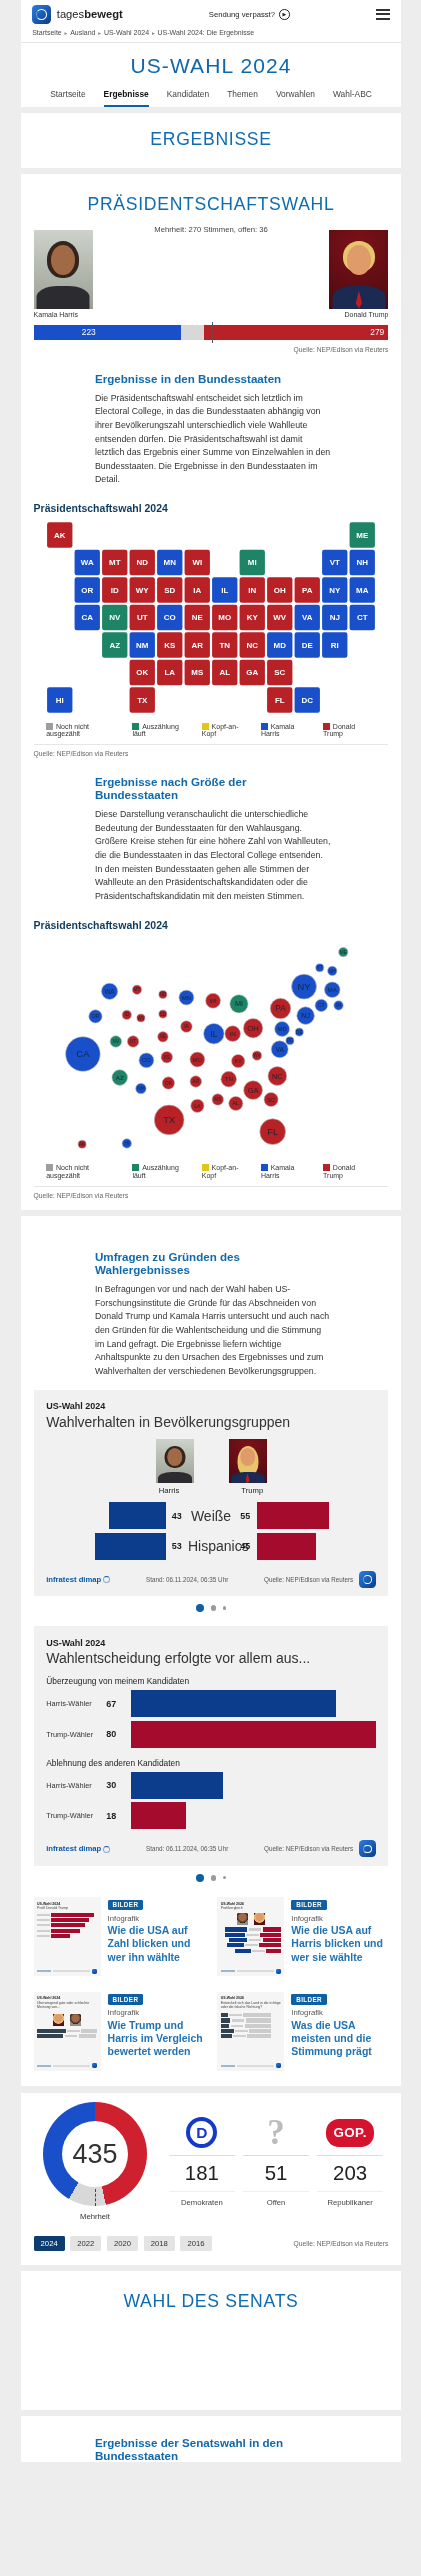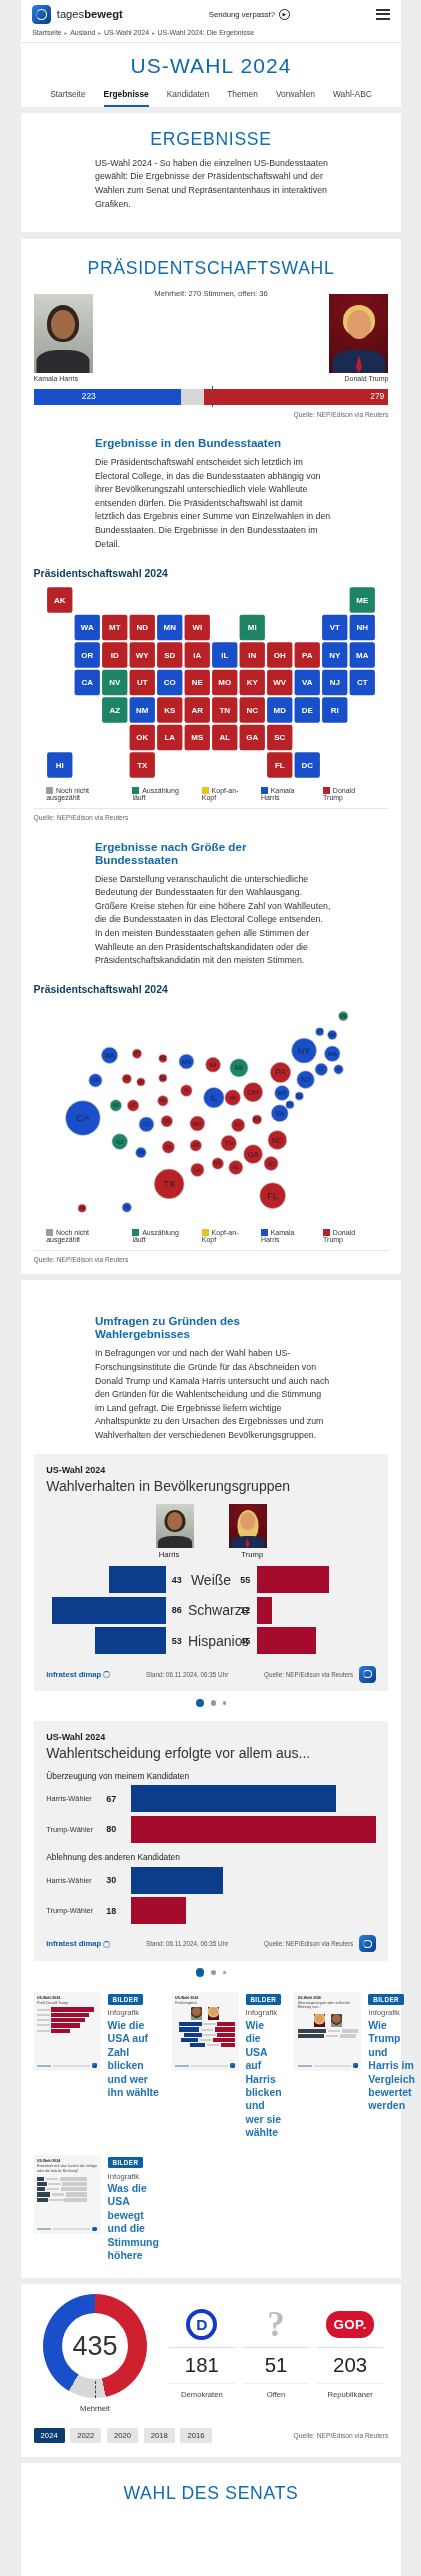--- a/index.html
+++ b/index.html
@@ -93,21 +93,21 @@
   .dot.small { width:3.5px; height:3.5px; }
 
   .dec-group-label { font-size:8.4px; color:#222; margin:9.8px 0 4.2px; }
   .dec-row { display:flex; align-items:center; margin-bottom:3.5px; }
   .dec-label { width:60px; font-size:7.4px; color:#333; }
   .dec-num { width:25px; font-weight:bold; font-size:9px; color:#1d1d1d; }
   .dec-bar-wrap { flex:1; }
   .dec-bar { height:27px; }
 
   
-  .teaser-grid { display:grid; grid-template-columns:1fr 1fr 1fr; gap:15.5px 12.6px; padding:12.6px 12.6px 15.5px; }
+  .teaser-grid { display:grid; grid-template-columns:1fr 1fr; gap:15.5px 12.6px; padding:12.6px 12.6px 15.5px; }
   .teaser { display:flex; gap:7px; }
   .thumb { width:67px; height:79px; background:#f5f5f5; flex:none; padding:4.2px 3.5px; position:relative; overflow:hidden; }
   .thumb .tk { font-size:3.5px; font-weight:bold; color:#222; line-height:1.3; }
   .thumb .tt { font-size:3.5px; color:#444; line-height:1.3; margin-bottom:2.1px; }
   .trow { display:flex; align-items:center; gap:1.4px; margin:1.1px 0; }
   .tlabel { width:12.6px; height:2.1px; background:#cfcfcf; flex:none; }
   .tbar { height:4.2px; }
   .tbar.red { background:#a50b2c; }
   .tbar.navy { background:#0c3c8c; margin-left:auto; }
   .tbar.gray { background:#cccccc; }
@@ -177,23 +177,20 @@
       <span class="tab">Vorwahlen</span>
       <span class="tab">Wahl-ABC</span>
     </div>
   </div>
 </div>
 
 <div class="gap"></div>
 
 <div class="card" style="padding-bottom:11.2px;">
   <div class="section-title" style="padding-top:15.5px;">ERGEBNISSE</div>
-  <div class="article">
-      <p>US-Wahl 2024 - So haben die einzelnen US-Bundesstaaten gewählt: Die Ergebnisse der Präsidentschaftswahl und der Wahlen zum Senat und Repräsentantenhaus in interaktiven Grafiken.</p>
-    </div>
 </div>
 
 <div class="gap"></div>
 
 <div class="card" style="padding-bottom:7px;">
   <div class="section-title">PRÄSIDENTSCHAFTSWAHL</div>
   <div class="majority-note">Mehrheit: 270 Stimmen, offen: 36</div>
 
   <div class="cand-row">
     <div class="cand">
@@ -501,31 +498,20 @@
           </div>
           <div class="demo-num">43</div>
           <div class="demo-cat">Weiße</div>
           <div class="demo-num">55</div>
           <div class="demo-side">
             <div class="demo-bar" style="width:61.111111111111114%;background:#a50b2c"></div>
           </div>
         </div>
         <div class="demo-row">
           <div class="demo-side l">
-            <div class="demo-bar" style="width:95.55555555555556%;background:#0c3c8c"></div>
-          </div>
-          <div class="demo-num">86</div>
-          <div class="demo-cat">Schwarze</div>
-          <div class="demo-num">12</div>
-          <div class="demo-side">
-            <div class="demo-bar" style="width:13.333333333333334%;background:#a50b2c"></div>
-          </div>
-        </div>
-        <div class="demo-row">
-          <div class="demo-side l">
             <div class="demo-bar" style="width:58.88888888888889%;background:#0c3c8c"></div>
           </div>
           <div class="demo-num">53</div>
           <div class="demo-cat">Hispanics</div>
           <div class="demo-num">45</div>
           <div class="demo-side">
             <div class="demo-bar" style="width:50%;background:#a50b2c"></div>
           </div>
         </div>
       </div>
@@ -745,21 +731,21 @@
           </div>
         <div class="tfoot">
             <span class="f1"></span>
             <span class="f2"></span>
             <span class="f3"></span>
           </div>
       </div>
       <div class="teaser-meta">
         <span class="badge">BILDER</span>
         <div class="ttype">Infografik</div>
-        <div class="teaser-title">Was die USA bewegt und die Stimmung höhere</div>
+        <div class="teaser-title">Was die USA meisten und die Stimmung prägt</div>
       </div>
     </div>
 
   </div>
 </div>
 
 <div class="gap"></div>
 
 <div class="card">
   <div class="house-flex">

